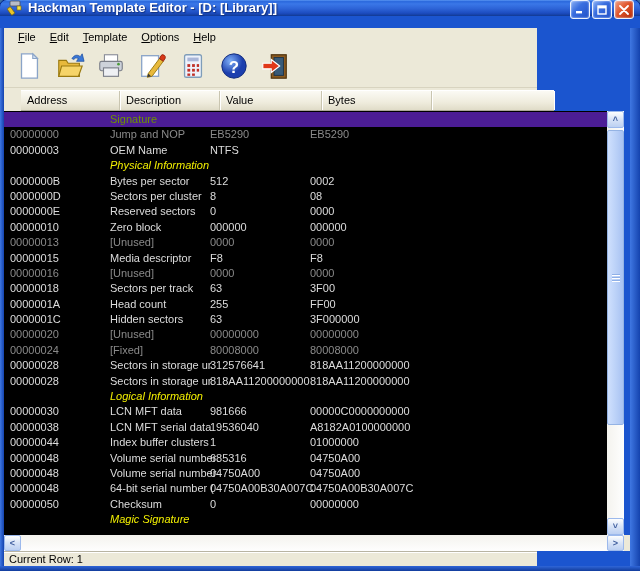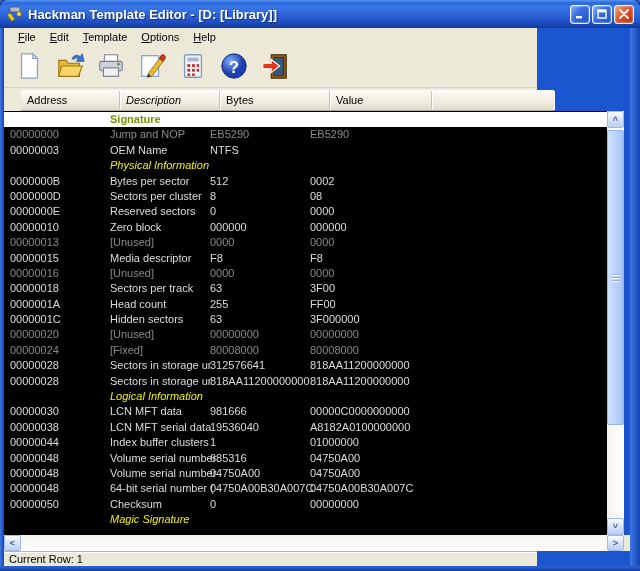--- a/index.html
+++ b/index.html
@@ -5,23 +5,23 @@
   * { margin:0; padding:0; box-sizing:border-box; }
   html,body { background:#3a6ea5; }
   body { font-family:"Liberation Sans", sans-serif; }
   #win {
     position:relative; width:640px; height:571px; overflow:hidden;
     background:#1b55cf; border-radius:7px 7px 0 0;
     outline:1px solid #04248c;
   }
   
   .titlebar {
-    position:absolute; left:0; top:0; width:640px; height:28px;
+    position:absolute; left:0; top:0; width:640px; height:16px;
     background:linear-gradient(180deg,#5a96f2 0%,#2a68dd 10%,#3a77e8 24%,#2d63d6 55%,#1c4cc0 82%,#1540a4 94%,#123a90 100%);
-    border-radius:7px 7px 0 0; display:flex; align-items:center;
+    border-radius:7px 7px 0 0; display:flex; 
   }
   .titlebar .app-ico { margin:0 5px 0 7px; width:16px; height:16px; flex:0 0 auto; }
   .title-text {
     color:#fff; font-weight:bold; font-size:13px;
     text-shadow:1px 1px 1px #10307e; white-space:nowrap; flex:1 1 auto;
   }
   .win-btns { display:flex; gap:2px; margin-right:6px; }
   .wbtn {
     width:20px; height:19px; border-radius:3px; border:1px solid #eef3fd;
     display:flex; align-items:center; justify-content:center;
@@ -41,31 +41,31 @@
   .toolbar { position:absolute; left:0; top:17px; width:100%; height:43px; display:flex; align-items:center; padding-left:8px; gap:7px; border-bottom:1px solid #d8d4c0; }
   .tbtn { width:34px; height:34px; display:flex; align-items:center; justify-content:center; }
   .tbtn svg { width:30px; height:30px; }
   
   .colhead {
     position:absolute; left:17px; top:62px; width:100%; height:21px;
     background:linear-gradient(180deg,#fbfaf4 0%,#efecdd 60%,#e0dcc8 100%);
     border-top:1px solid #fff; border-bottom:1px solid #aca899; display:flex;
   }
   .hcell { font-size:11px; color:#000; padding:3px 0 0 6px; border-right:1px solid #c9c5b0; box-shadow:1px 0 0 #fff; white-space:nowrap; overflow:hidden; }
-  .hc-address{width:99px;} .hc-desc{width:100px;font-style:italic;} .hc-value{width:102px;} .hc-bytes{width:110px;} .hc-fill{flex:1;border-right:none;}
+  .hc-address{width:99px;} .hc-desc{width:100px;} .hc-value{width:102px;} .hc-bytes{width:110px;} .hc-fill{flex:1;border-right:none;}
   
   .tableview { position:absolute; left:0; top:83px; width:620px; height:424px; background:#000; overflow:hidden; }
   .trows { position:absolute; left:0; top:1px; width:100%; }
   .trow { position:relative; height:15.4px; width:100%; }
   .cell { position:absolute; top:0; font-size:11px; line-height:15.4px; white-space:nowrap; }
   .c-address{left:6px;} .c-desc{left:106px;} .c-value{left:206px;} .c-bytes{left:306px;}
   .style-normal .cell { color:#dcdcdc; }
   .style-dim    .cell { color:#8a8a8a; }
   .style-section .cell { color:#f2ef00;font-style:italic; }
-  .style-signature { background:#ffffff;font-weight:bold; }
+  .style-signature { background:#4c1d95; }
   .style-signature .cell { color:#6e9500; }
   
   .vsb { position:absolute; left:603px; top:0; width:17px; height:424px; background:linear-gradient(90deg,#f4f3ee,#fefefe); }
   .sbtn {
     position:absolute; width:17px; height:17px; border:1px solid #9cb9ec; border-radius:2px;
     background:linear-gradient(180deg,#fdfefe 0%,#d7e3f7 50%,#bcd0f2 100%);
     display:flex; align-items:center; justify-content:center;
   }
   .vsb .up{top:0;} .vsb .down{bottom:0;}
   .vthumb {
@@ -195,22 +195,22 @@
           <rect x="12" y="4" width="16" height="25" fill="#8a5a20" stroke="#4a2e08" stroke-width="1.2"></rect>
           <rect x="15" y="7" width="10" height="19" fill="#385a78" stroke="#1e3448" stroke-width="1"></rect>
           <path d="M3 13 h9 v-4 l9 7 l-9 7 v-4 H3 z" fill="#e03818" stroke="#fff" stroke-width="1.2"></path>
         </svg>
       </span>
     </div>
 
     <div class="colhead">
       <span class="hcell hc-address">Address</span>
       <span class="hcell hc-desc">Description</span>
+      <span class="hcell hc-value">Value</span>
       <span class="hcell hc-bytes">Bytes</span>
-      <span class="hcell hc-value">Value</span>
       <span class="hcell hc-fill"></span>
     </div>
 
     <div class="tableview">
       <div class="trows">
           <div class="trow style-signature">
             <span class="cell c-address"></span>
             <span class="cell c-desc">Signature</span>
             <span class="cell c-value"></span>
             <span class="cell c-bytes"></span>

